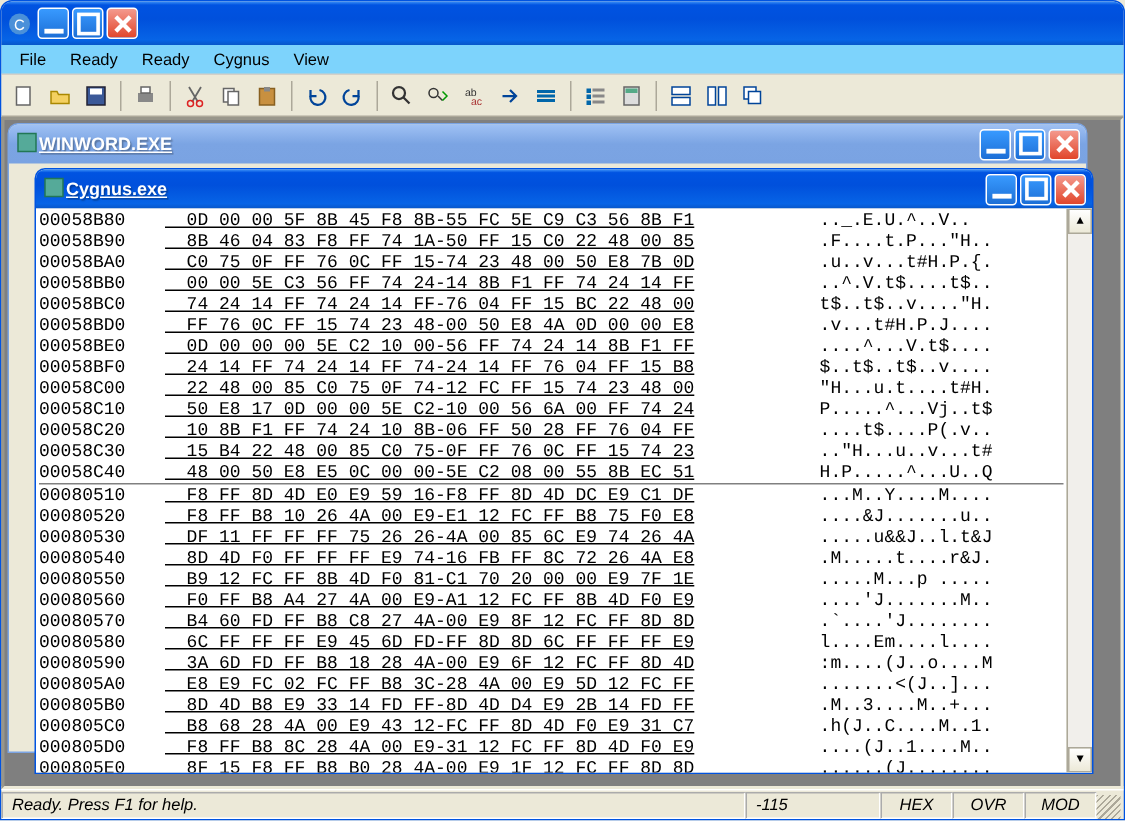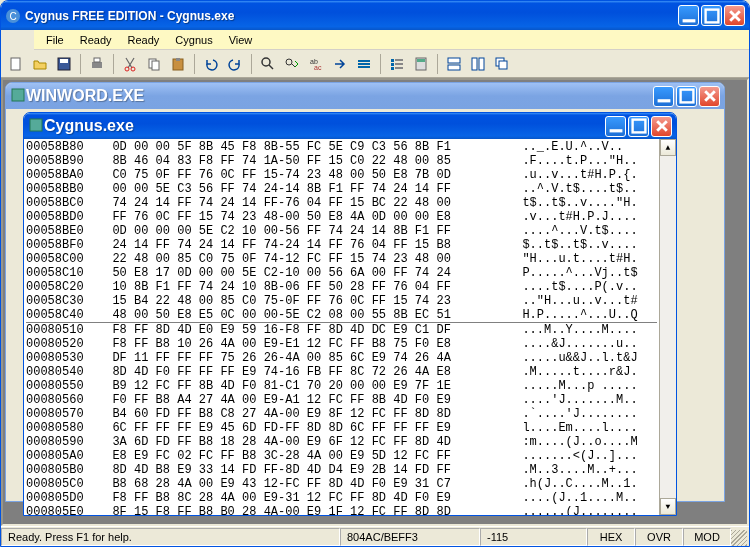--- a/index.html
+++ b/index.html
@@ -8,67 +8,66 @@
   
   .outer-window { width: 750px; height: 547px; background: #ece9d8; border: 1px solid #0053e1; border-radius: 8px 8px 0 0; display: flex; flex-direction: column; }
   .titlebar { height: 29px; background: linear-gradient(to bottom, #3b90f7 0%, #0053e1 8%, #0050dc 40%, #0764e6 88%, #0756c9 100%); display: flex; align-items: center; padding: 0 4px; border-radius: 7px 7px 0 0; }
   .titlebar .icon { width: 16px; height: 16px; margin-right: 4px; display: inline-flex; align-items: center; justify-content: center; }
   .titlebar .title { color: #fff; font-weight: bold; font-size: 12px; flex: 1; text-shadow: 1px 1px 1px rgba(0,0,0,0.4); }
   .winbtns { display: flex; gap: 2px; }
   .winbtn { width: 21px; height: 21px; border-radius: 3px; border: 1px solid #fff; display: flex; align-items: center; justify-content: center; color: #fff; font-weight: bold; cursor: pointer; }
   .winbtn.min, .winbtn.max { background: linear-gradient(to bottom, #389aff, #1d6fd6); }
   .winbtn.close { background: linear-gradient(to bottom, #f49a8e, #e1462b); }
   
-  .menubar { height: 20px; background: #fef9c3; display: flex; align-items: center; padding: 0 4px; border-bottom: 1px solid #d4d0c8; margin-left: 33px; }
+  .menubar { height: 20px; background: #7dd3fc; display: flex; align-items: center; padding: 0 4px; border-bottom: 1px solid #d4d0c8; }
   .menubar span { padding: 2px 8px; cursor: pointer; }
   
   .toolbar { height: 28px; background: #ece9d8; display: flex; align-items: center; padding: 0 4px; gap: 2px; border-bottom: 1px solid #aca899; }
   .tbtn { width: 22px; height: 22px; display: flex; align-items: center; justify-content: center; cursor: pointer; border: 1px solid transparent; }
   .tsep { width: 1px; height: 20px; background: #aca899; margin: 0 3px; }
   
   .mdi-area { flex: 1; background: #7f7f7f; position: relative; overflow: hidden; border: 2px inset #ece9d8; }
   
   .child-window { position: absolute; background: #ece9d8; border: 1px solid #0053e1; border-radius: 7px 7px 0 0; display: flex; flex-direction: column; }
   .child-window.inactive { border-color: #7ba4e3; }
   .child-titlebar { height: 26px; background: linear-gradient(to bottom, #3b90f7 0%, #0053e1 8%, #0050dc 40%, #0764e6 88%, #0756c9 100%); display: flex; align-items: center; padding: 0 4px; border-radius: 6px 6px 0 0; }
   .child-titlebar.inactive { background: linear-gradient(to bottom, #9fc1f4 0%, #7ba4e3 50%, #7aa3e2 100%); }
-  .child-titlebar .title { color: #fff; font-weight: bold; font-size: 16px; flex: 1; text-shadow: 1px 1px 1px rgba(0,0,0,0.3); }
+  .child-titlebar .title { color: #fff; font-weight: bold; font-size: 12px; flex: 1; text-shadow: 1px 1px 1px rgba(0,0,0,0.3); text-decoration: underline; }
   
   .hex-content { flex: 1; background: #fff; font-family: 'Courier New', monospace; font-size: 12px; overflow: hidden; display: flex; }
   .hex-body { flex: 1; overflow: hidden; white-space: pre; line-height: 14px; padding: 1px 2px; }
-  .hex-line { display: flex; }
+  .hex-line { display: flex; gap: 12px; }
   .hex-offset { width: 72px; }
-  .hex-bytes { width: 410px; }
+  .hex-bytes { width: 410px; text-decoration: underline; }
   .hex-ascii { flex: 1; }
   .hex-divider { height: 1px; background: #808080; margin: 0; }
   .vscroll { width: 17px; background: #ece9d8; border-left: 1px solid #aca899; display: flex; flex-direction: column; }
   .vscroll .arrow { height: 17px; background: linear-gradient(to bottom,#fff,#ece9d8); border: 1px solid #aca899; display:flex; align-items:center; justify-content:center; font-size:8px; cursor:pointer;}
   .vscroll .track { flex:1; background:#f1efeb; }
   
   .statusbar { height: 20px; background: #ece9d8; display: flex; align-items: center; border-top: 1px solid #fff; font-size: 11px; }
-  .statusbar .pane { padding: 2px 6px; border: 1px inset #fff; height: 18px; display:flex; align-items:center; }
+  .statusbar .pane { padding: 2px 6px; border: 1px inset #fff; height: 18px; display:flex; align-items:center;font-style:italic; }
   .statusbar .pane.flex { flex: 1; }
   .statusbar .pane.fixed { min-width: 48px; justify-content: center; }
   .statusbar .grip { width: 16px; height: 16px; background: repeating-linear-gradient(135deg, #aca899 0 1px, transparent 1px 3px); margin-left: auto; margin-right: 2px; align-self: flex-end; }
   
   svg { width: 16px; height: 16px; }
 </style>
 </head>
 <body>
 
 <div class="outer-window">
 
   <div class="titlebar">
     <span class="icon">
       <svg viewBox="0 0 16 16">
           <circle cx="8" cy="8" r="7" fill="#4a90d9"></circle>
           <text x="8" y="12" font-size="10" text-anchor="middle" fill="#fff">C</text>
         </svg>
     </span>
-    <span class="title">Cygnus FREE EDITION - Cygnus.exe</span>
     <div class="winbtns">
       <div class="winbtn min">
           <svg viewBox="0 0 10 10">
             <rect x="1" y="7" width="8" height="2" fill="#fff"></rect>
           </svg>
         </div>
       <div class="winbtn max">
           <svg viewBox="0 0 10 10">
             <rect x="1" y="1" width="8" height="8" fill="none" stroke="#fff" stroke-width="1.5"></rect>
           </svg>
@@ -237,21 +236,21 @@
             </div>
           <div class="winbtn close">
               <svg viewBox="0 0 10 10">
                 <path d="M2 2 L8 8 M8 2 L2 8" stroke="#fff" stroke-width="1.8"></path>
               </svg>
             </div>
         </div>
       </div>
     </div>
 
-    <div class="child-window" style="left:20px; top:32px; width:654px; height:404px;">
+    <div class="child-window" style="left:20px; top:32px; width:706px; height:404px;">
       <div class="child-titlebar">
         <span class="icon"><svg viewBox="0 0 16 16">
               <rect x="2" y="2" width="12" height="12" fill="#5a9" stroke="#275"></rect>
             </svg></span>
         <span class="title">Cygnus.exe</span>
         <div class="winbtns">
           <div class="winbtn min">
               <svg viewBox="0 0 10 10">
                 <rect x="1" y="7" width="8" height="2" fill="#fff"></rect>
               </svg>
@@ -275,21 +274,20 @@
           <div class="track"></div>
           <div class="arrow">▼</div>
         </div>
       </div>
     </div>
 
   </div>
 
   <div class="statusbar">
     <div class="pane flex">Ready.  Press F1 for help.</div>
-    <div class="pane" style="width:140px">804AC/BEFF3</div>
-    <div class="pane" style="width:107px">-115</div>
+    <div class="pane" style="width:90px">-115</div>
     <div class="pane fixed">HEX</div>
     <div class="pane fixed">OVR</div>
     <div class="pane fixed">MOD</div>
     <div class="grip"></div>
   </div>
 
 </div>
 
 </body></html>

